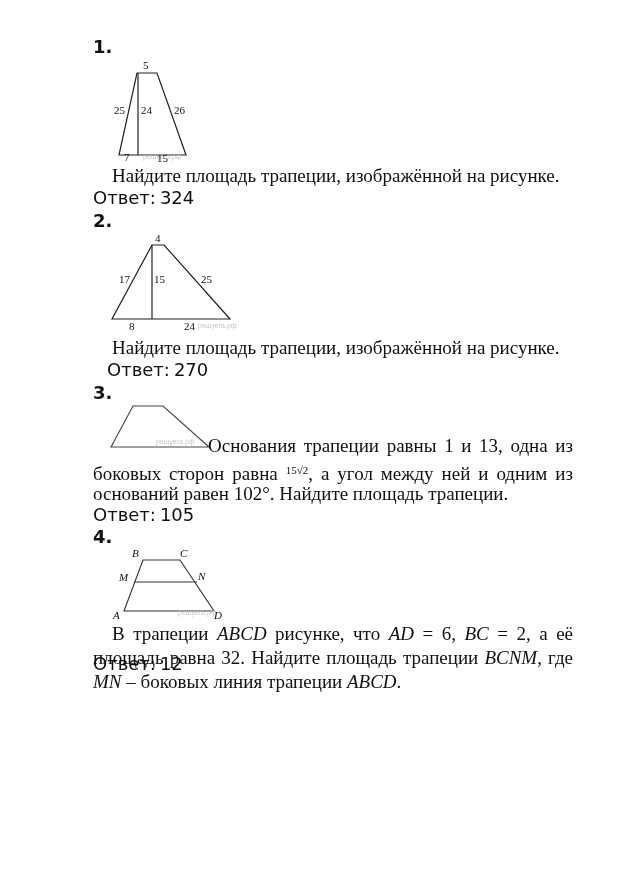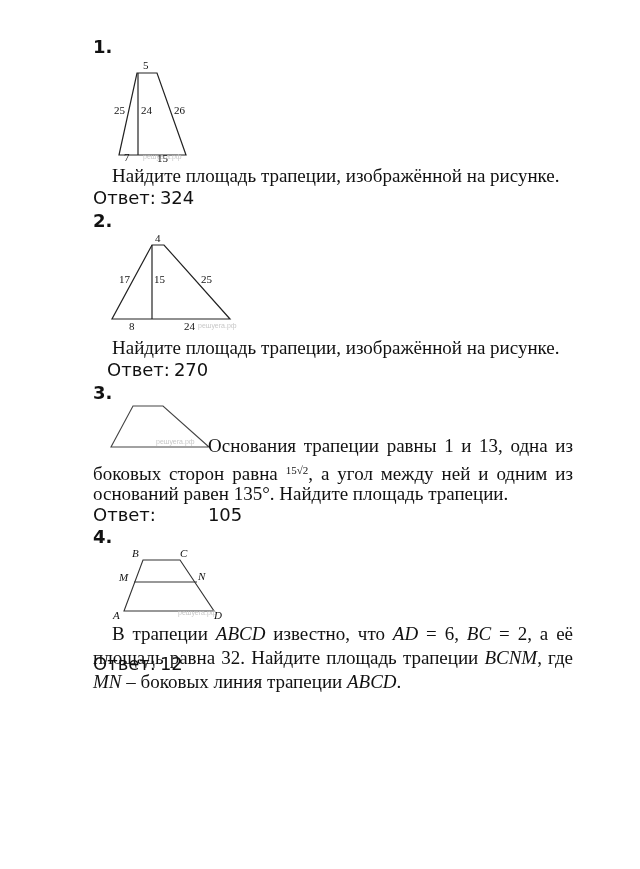--- a/index.html
+++ b/index.html
@@ -67,39 +67,39 @@
     <text class="wm" x="48" y="42">решуега.рф</text>
   </svg>
 </div>
 <div class="text" style="left:208px; top:434px; width:365px; text-align:justify; text-align-last:justify;">
   <span>Основания трапеции равны 1 и 13, одна из</span>
 </div>
 <div class="text justify" style="top:458px; text-align-last:justify;">
   <span>боковых сторон равна</span>
   <sup class="sqrt">15√2</sup><span>, а угол между ней и одним из</span>
 </div>
-<div class="text" style="left:93px; top:482px;">оснований равен 135°. Найдите площадь трапеции.</div>
+<div class="text" style="left:93px; top:482px;">оснований равен 102°. Найдите площадь трапеции.</div>
 <div class="row" style="left:93px; top:505px;">
   <span class="answer" style="position:static;">Ответ:</span>
-  <span class="answer" style="position:static;margin-left:48px;">105</span>
+  <span class="answer" style="position:static;">105</span>
 </div>
 
 <div class="num" style="top:527px;">4.</div>
 <div class="fig" style="left:110px; top:545px;">
   <svg width="125" height="78" viewBox="0 0 125 78">
     <polygon points="33,15 70,15 104,66 14,66" fill="none" stroke="#333" stroke-width="1.1"></polygon>
     <line x1="24" y1="37" x2="87" y2="37" stroke="#333" stroke-width="1.1"></line>
     <text class="lbl-i" x="22" y="12">B</text>
     <text class="lbl-i" x="70" y="12">C</text>
     <text class="lbl-i" x="9" y="36">M</text>
     <text class="lbl-i" x="88" y="35">N</text>
     <text class="lbl-i" x="3" y="74">A</text>
     <text class="wm" x="68" y="70">решуега.рф</text>
     <text class="lbl-i" x="104" y="74">D</text>
   </svg>
 </div>
 <div class="text justify" style="top:622px; text-indent:19px;">
-  <span>В трапеции </span><i>ABCD</i><span> известно, что </span><i>AD</i><span> = 6, </span><i>BC</i><span> = 2, а её площадь равна 32. Найдите площадь трапеции </span><i>BCNM</i><span>, где </span><i>MN</i><span> – боковых линия трапеции </span><i>ABCD</i><span>.</span>
+  <span>В трапеции </span><i>ABCD</i><span> рисунке, что </span><i>AD</i><span> = 6, </span><i>BC</i><span> = 2, а её площадь равна 32. Найдите площадь трапеции </span><i>BCNM</i><span>, где </span><i>MN</i><span> – боковых линия трапеции </span><i>ABCD</i><span>.</span>
 </div>
 <div class="row" style="left:93px; top:654px;">
   <span class="answer" style="position:static;">Ответ:</span>
   <span class="answer" style="position:static;">12</span>
 </div>
 
 </body></html>

